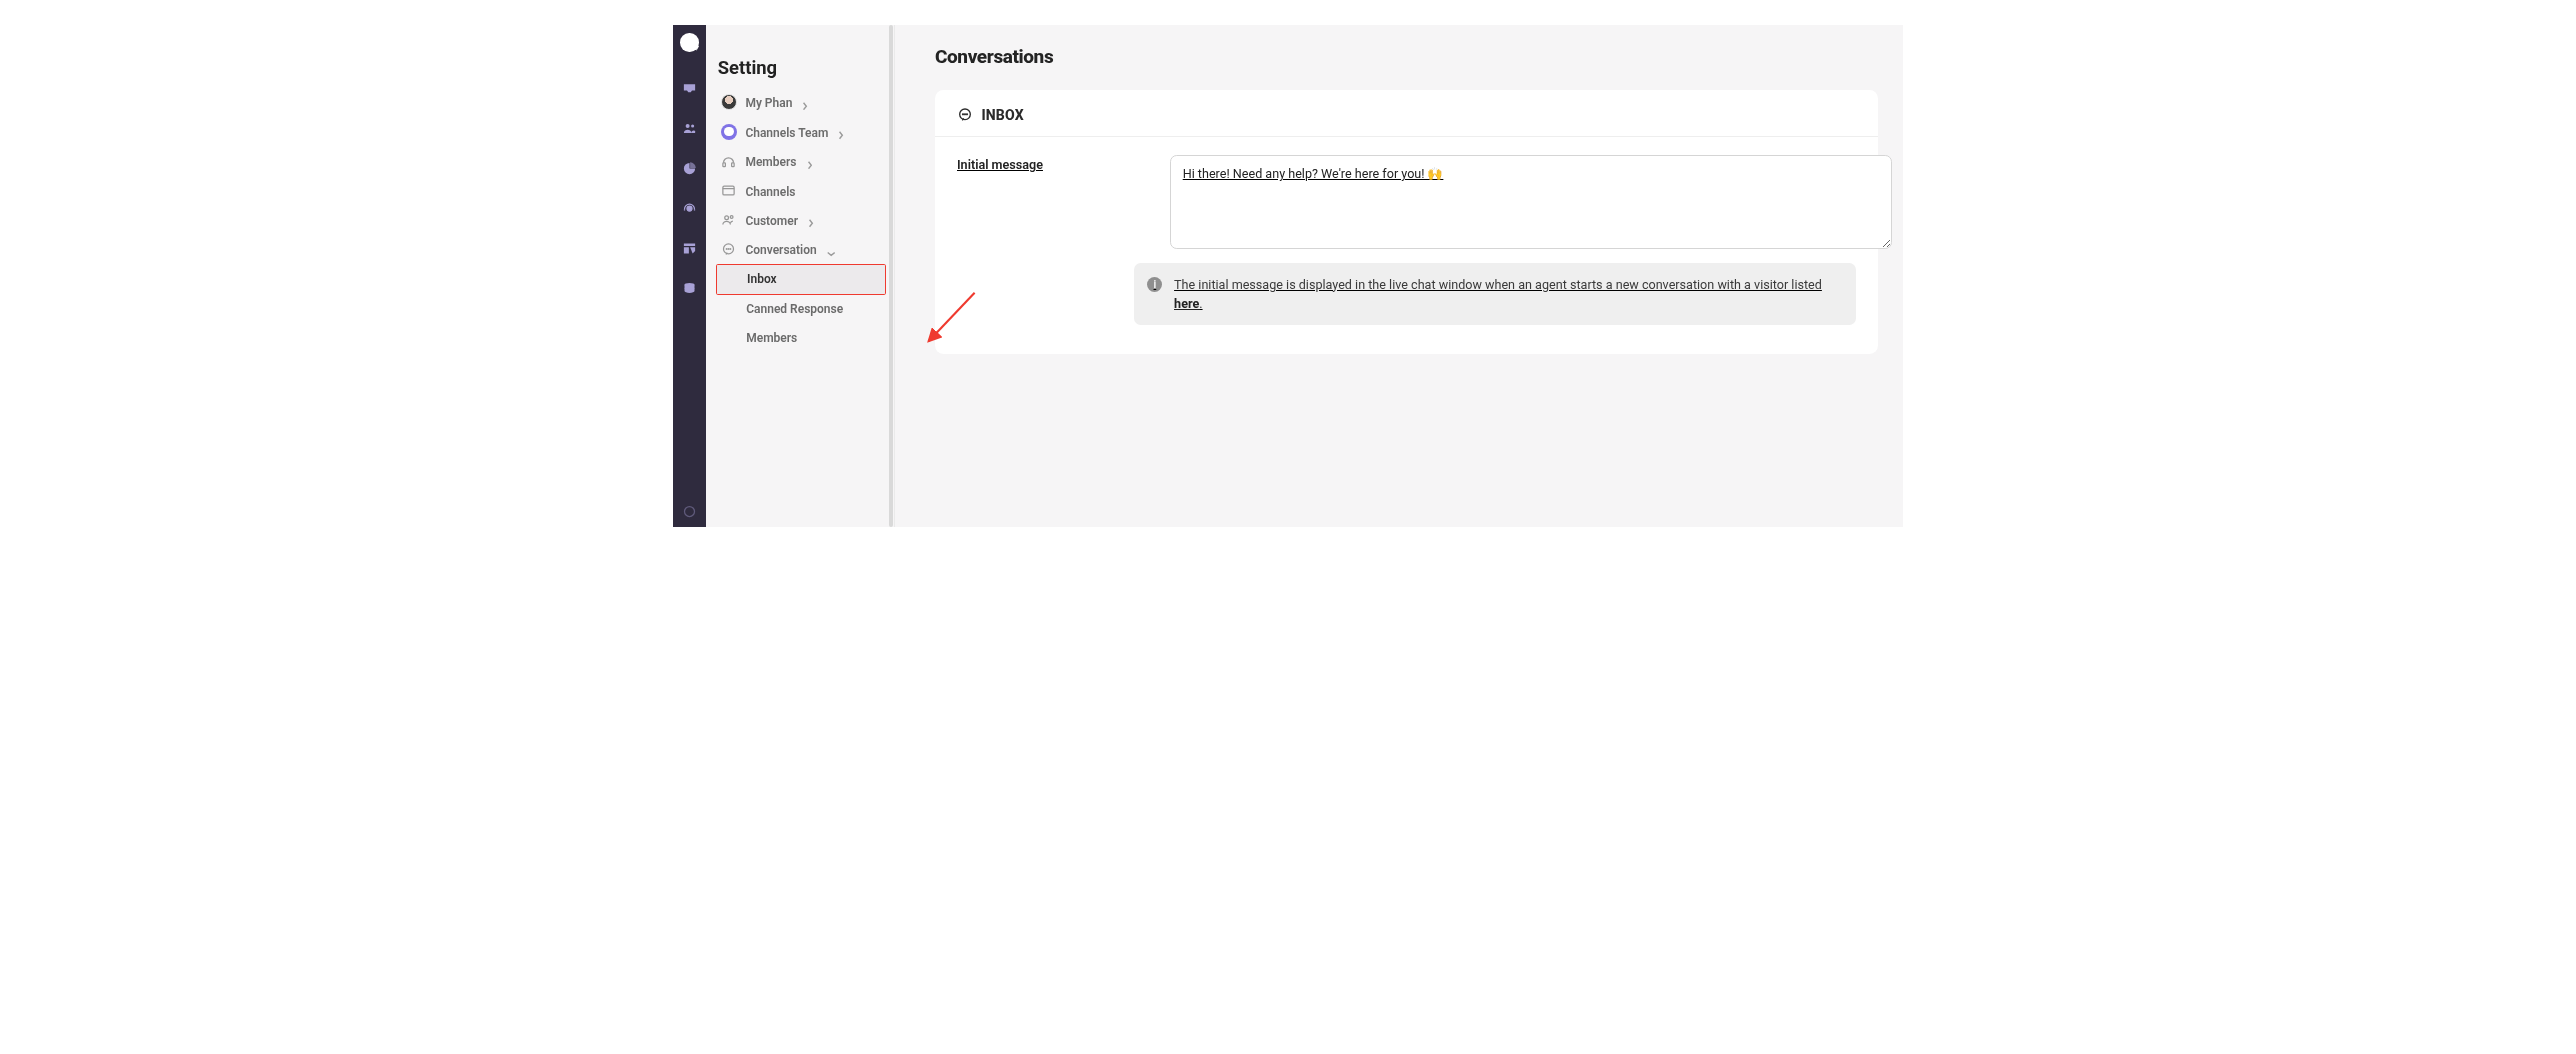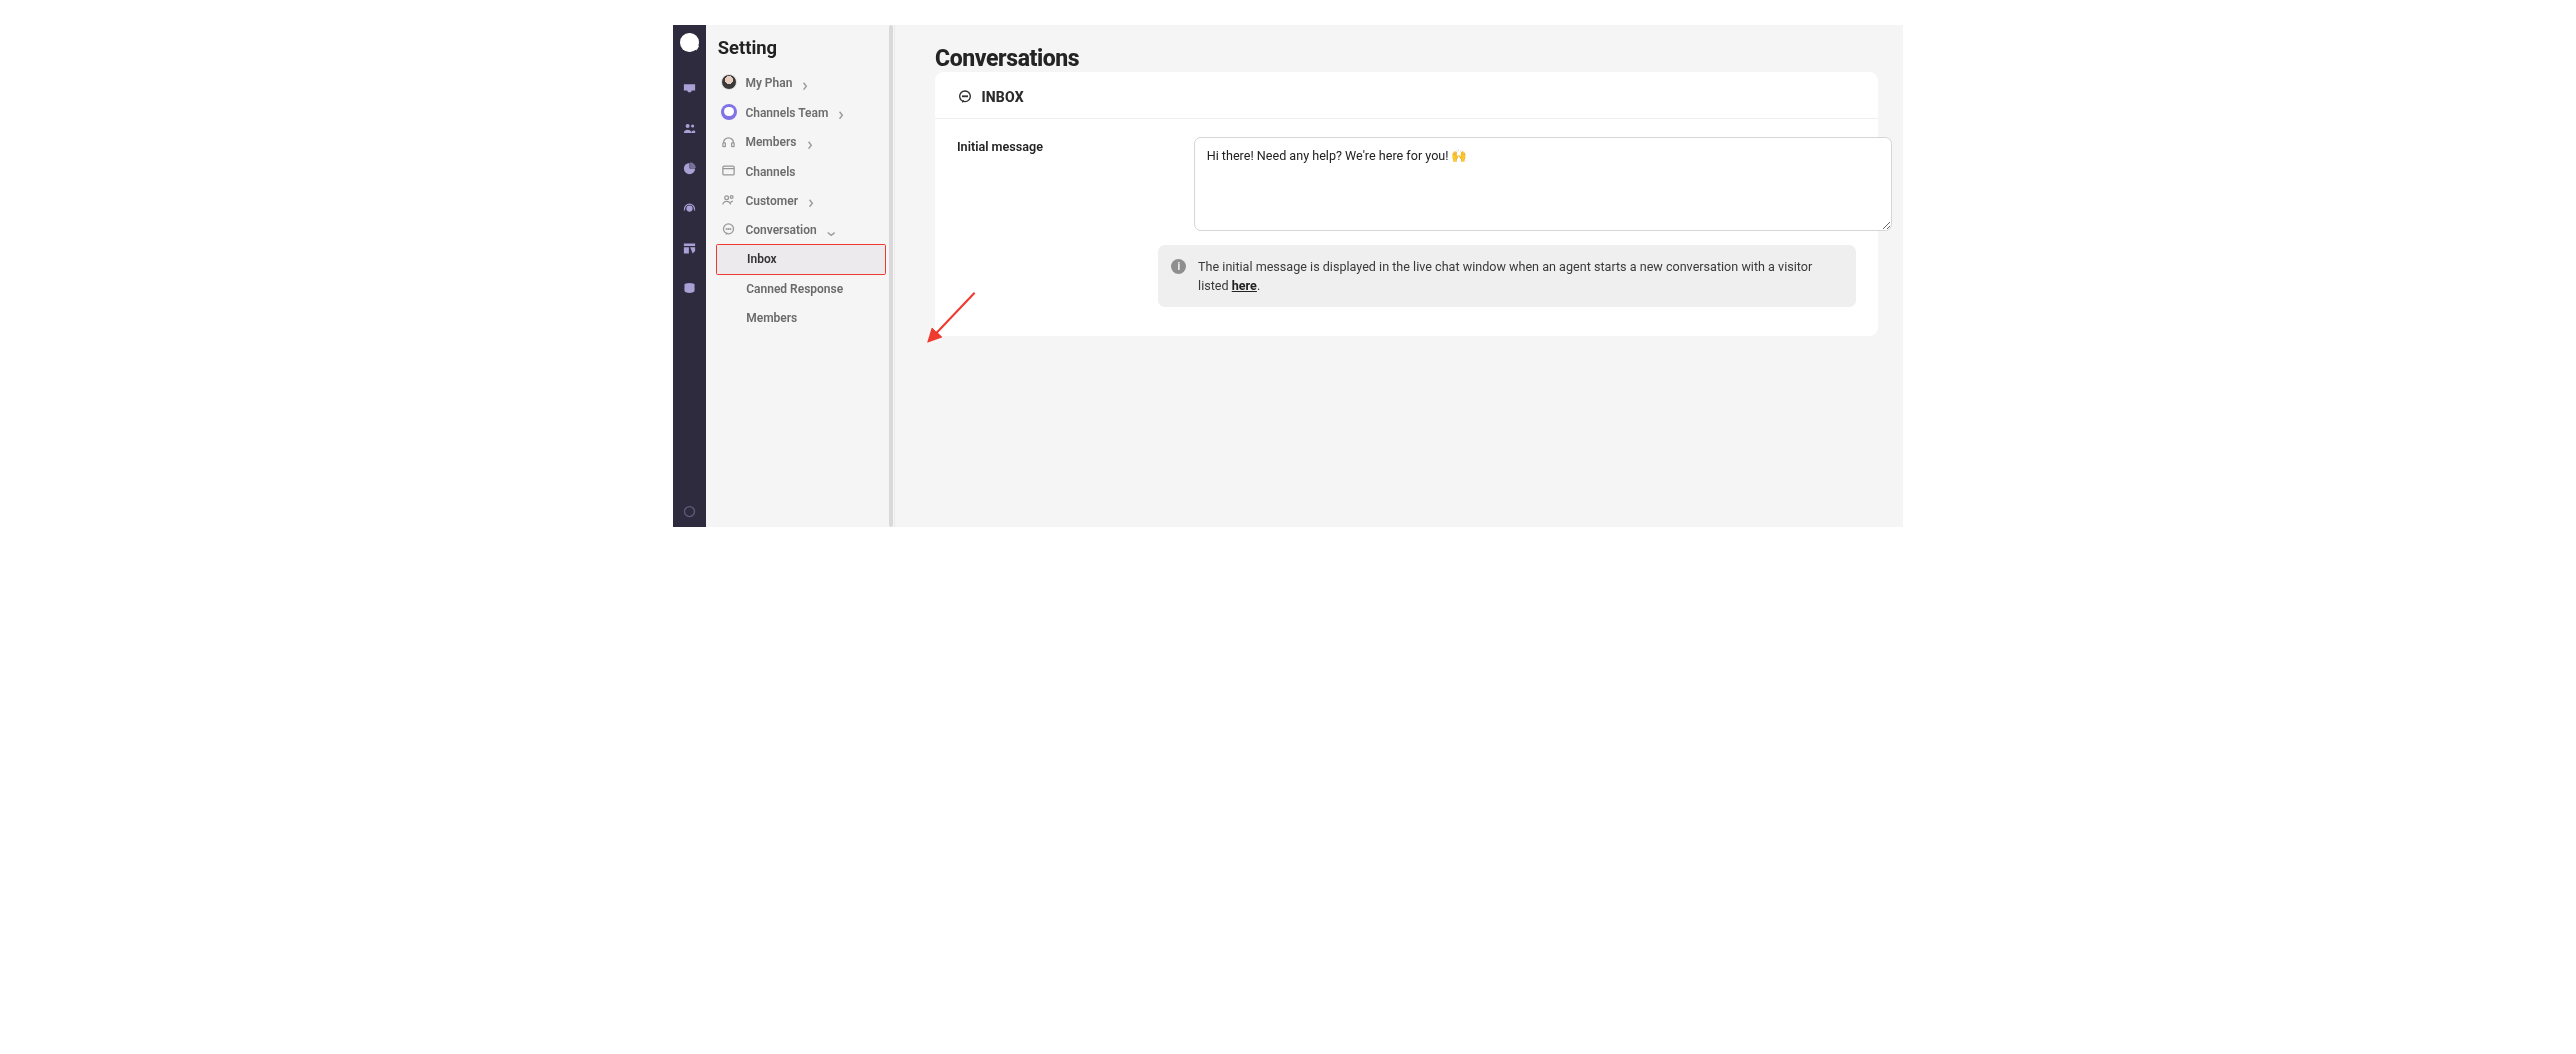--- a/index.html
+++ b/index.html
@@ -63,20 +63,21 @@
       border-right: 0.8px solid #eaeaea;
       padding: 10px 5px 0 11.7px;
       overflow-y: auto;
       position: relative;
     }
     .panel-title {
       font-size: 18.4px;
       font-weight: 700;
       color: #222;
       padding: 1.7px 0 10px 0;
+      margin-top: 20px;
     }
     .side-item {
       display: flex;
       align-items: flex-end;
       gap: 8.4px;
       color: #6c6c6c;
       font-size: 12px;
       font-weight: 600;
       padding: 6.7px 3.3px;
       cursor: pointer;
@@ -136,45 +137,47 @@
       border-radius: 2.5px;
     }
 
     .main {
       flex: 1;
       background: #f6f5f6;
       padding: 20px 25px 0 40px;
       overflow-y: auto;
     }
     .page-title {
-      font-size: 23px;
+      font-size: 19px;
       font-weight: 800;
       color: #242424;
       letter-spacing: -0.4px;
+      margin-bottom: 22px;
     }
     .card {
       background: #ffffff;
       border-radius: 8.4px;
       padding: 0;
     }
     .card-header {
       display: flex;
       align-items: center;
       gap: 8.4px;
       padding: 16.7px 22px 13.4px 22px;
       border-bottom: 0.8px solid #eee;
     }
     .card-header svg { width: 16px; height: 16px; stroke:#2b2b2b; }
     .card-header-title {
       font-size: 14px; font-weight: 800; color: #2b2b2b; letter-spacing: 0.2px;
     }
     .card-body {
       padding: 18.4px 22px 28.5px 22px;
       display: flex;
-      gap: 40px;
+      gap: 16px;
+      text-decoration: underline;
     }
     .field-label {
       width: 161px;
       font-size: 12.6px;
       font-weight: 600;
       color: #222;
       padding-top: 1.7px;
     }
     .field-col { flex: 1; display: flex; flex-direction: column; gap: 13.4px; }
     .textarea {

